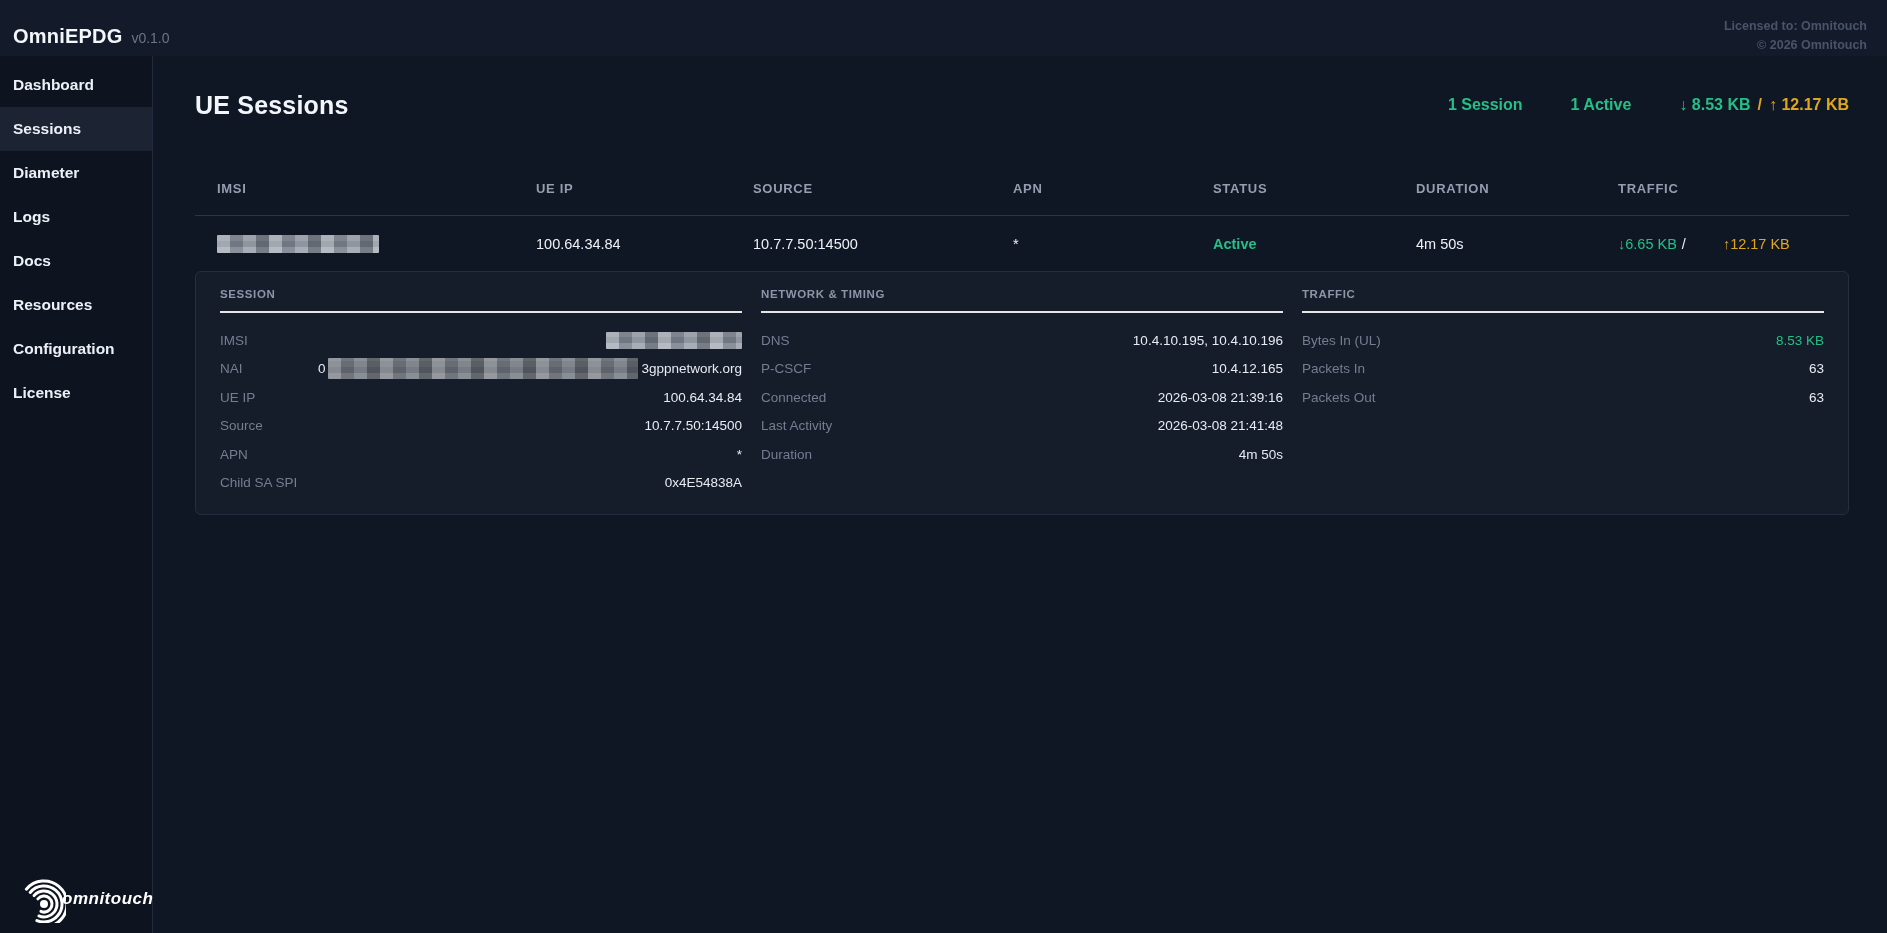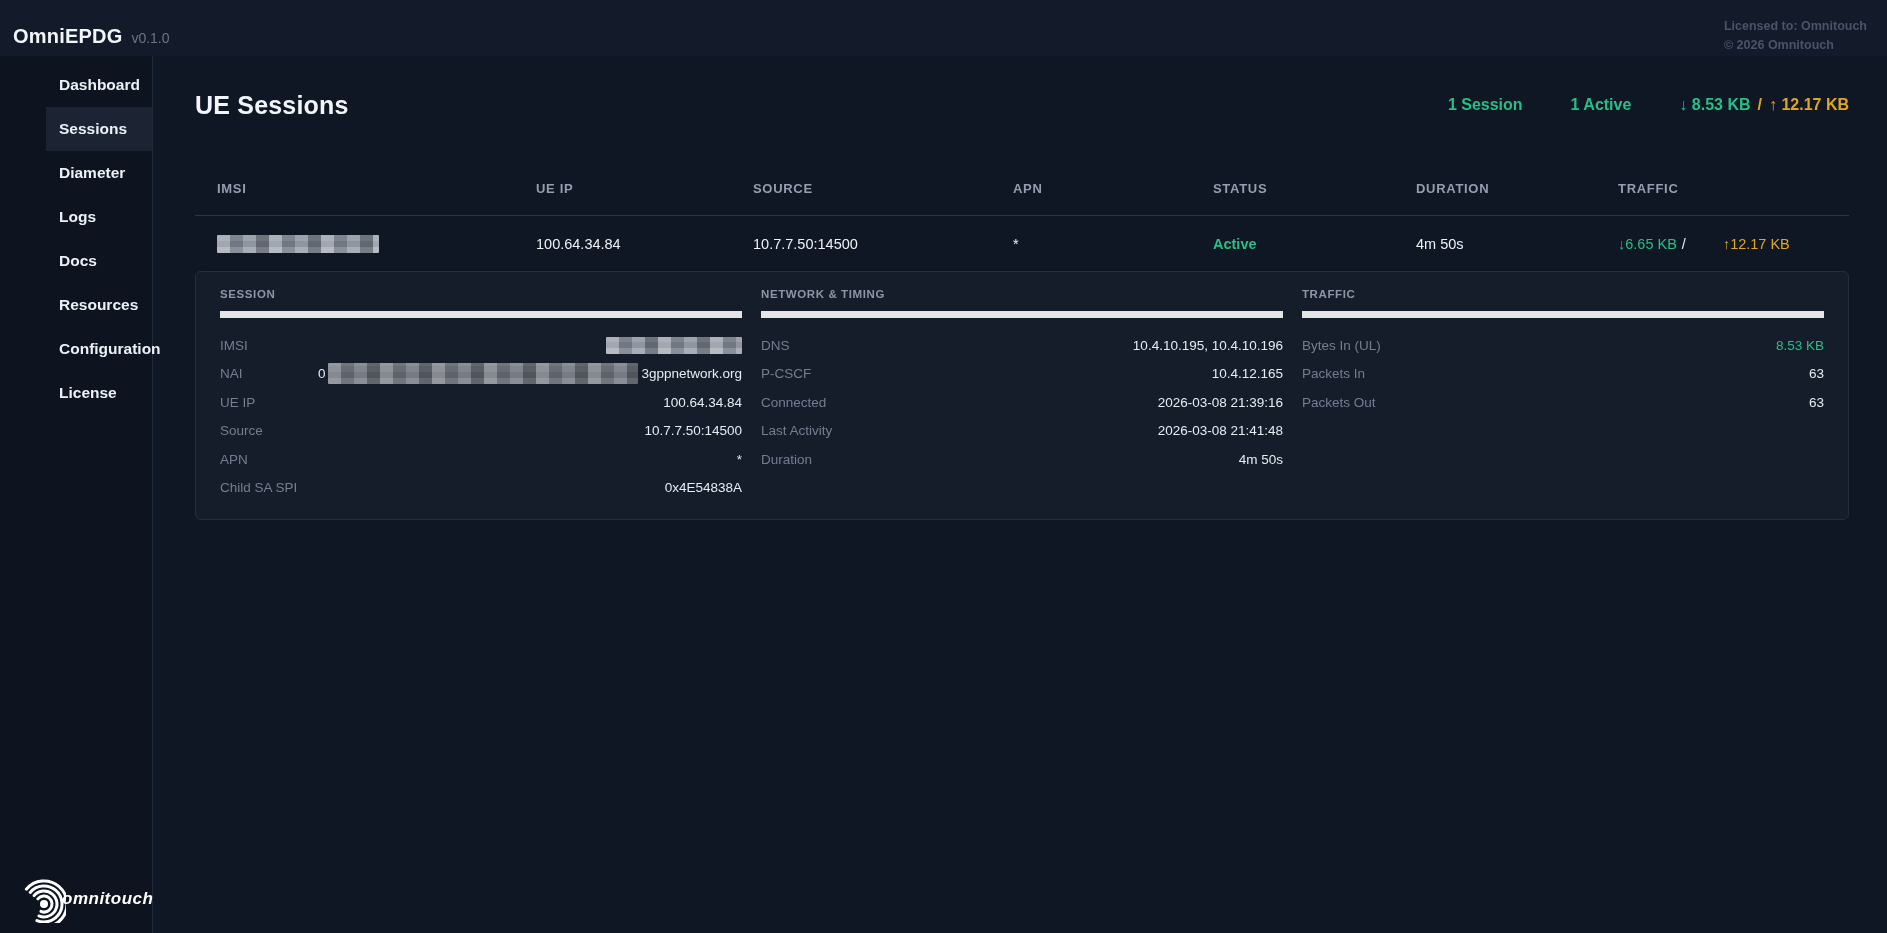--- a/index.html
+++ b/index.html
@@ -4,25 +4,25 @@
 <style>
   * { margin:0; padding:0; box-sizing:border-box; }
   html,body { width:1887px; height:933px; overflow:hidden; }
   body { font-family:"Liberation Sans", sans-serif; background:var(--bg); color:#eef2f7; }
 
   
   .topbar { height:56px; background:var(--topbar); display:flex; justify-content:space-between; align-items:center; padding:16px 20px 0 13px; }
   .brand { display:flex; align-items:baseline; gap:9px; }
   .brand-name { font-size:20px; font-weight:700; color:#f3f6fa; letter-spacing:.2px; }
   .brand-ver { font-size:14px; color:#6b7585; }
-  .license { font-size:12.5px; font-weight:700; color:#49536a; line-height:19px; }
+  .license { text-align:right; font-size:12.5px; font-weight:700; color:#49536a; line-height:19px; }
 
   
   .shell { display:flex; height:877px; }
-  .sidebar { position:relative; width:153px; background:var(--sidebar); border-right:1px solid #202a3c; padding-top:7px; flex:none;padding-left:46px; }
+  .sidebar { position:relative; width:153px; background:var(--sidebar); border-right:1px solid #202a3c; padding-top:7px; flex:none; }
   .nav-item { height:44px; line-height:44px; padding-left:13px; font-size:15.5px; font-weight:700; color:#edf1f7; cursor:pointer; }
   .nav-item.active { background:var(--active_item); }
   .side-logo { position:absolute; left:8px; bottom:6px; display:flex; align-items:center; gap:2px; }
   .side-logo .logo-text { font-size:17px; font-style:italic; font-weight:700; color:#fff; letter-spacing:.5px; margin-left:-6px; }
 
   .main { flex:1; padding:0 38px 0 42px; }
 
   
   .page-head { margin-top:30px; height:38px; display:flex; justify-content:space-between; align-items:center; }
   .page-title { font-size:25px; font-weight:700; color:#f2f6fb; letter-spacing:.2px; }
@@ -48,21 +48,21 @@
       repeating-linear-gradient(90deg, rgba(255,255,255,.28) 0 13px, rgba(0,0,0,.10) 13px 26px, rgba(255,255,255,.14) 26px 39px, rgba(0,0,0,.22) 39px 52px),
       repeating-linear-gradient(0deg, #9aa0ab 0 6px, #7e8591 6px 12px, #8d939e 12px 18px);
   }
   .redact-row { width:162px; height:18px; }
   .redact-imsi { width:136px; height:17px; }
   .redact-nai { width:310px; height:21px; filter:brightness(.82); margin:0 3px; }
 
   
   .panel { background:var(--panel); border:1px solid #242e41; border-radius:6px; padding:16px 24px 17px 24px;
            display:grid; grid-template-columns:1fr 1fr 1fr; column-gap:19px; }
-  .sec-title { font-size:11.5px; font-weight:700; letter-spacing:.6px; color:#8d96a8; padding-bottom:11px; border-bottom:7px solid #e5e5e5; }
+  .sec-title { font-size:11.5px; font-weight:700; letter-spacing:.6px; color:#8d96a8; padding-bottom:11px; border-bottom:2px solid #e5e5e5; }
   .sec-rows { margin-top:13px; }
   .kv { display:flex; justify-content:space-between; align-items:center; height:28.5px; font-size:13.5px; }
   .kv .k { color:#737e90; }
   .kv .v { color:#e7ebf2; text-align:right; }
   .kv .v.green { color:var(--green); }
   .kv .v.amber { color:var(--amber); }
   .nai-val { display:flex; align-items:center; }
 </style>
 </head>
 <body>

